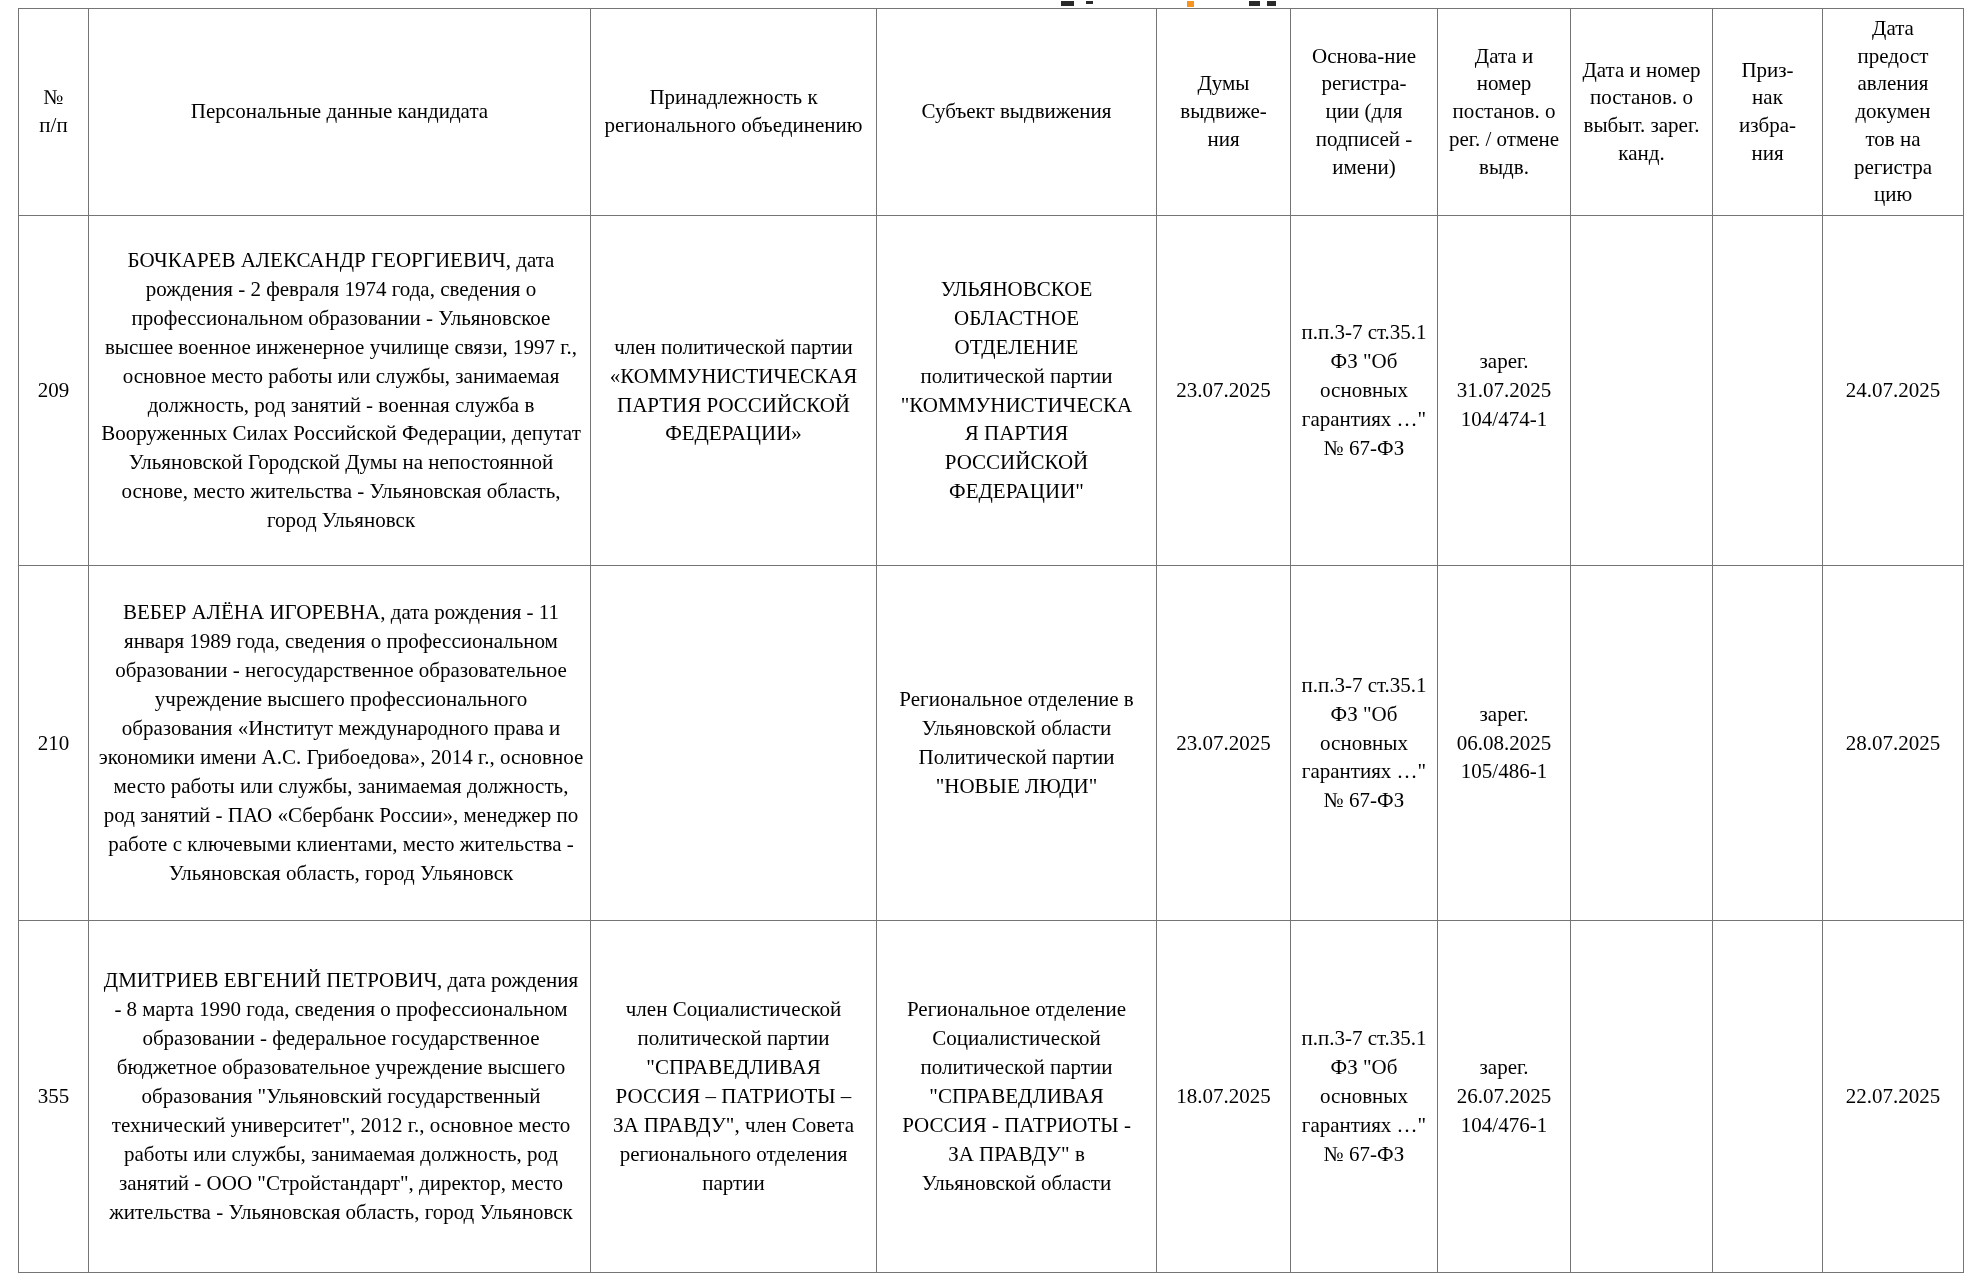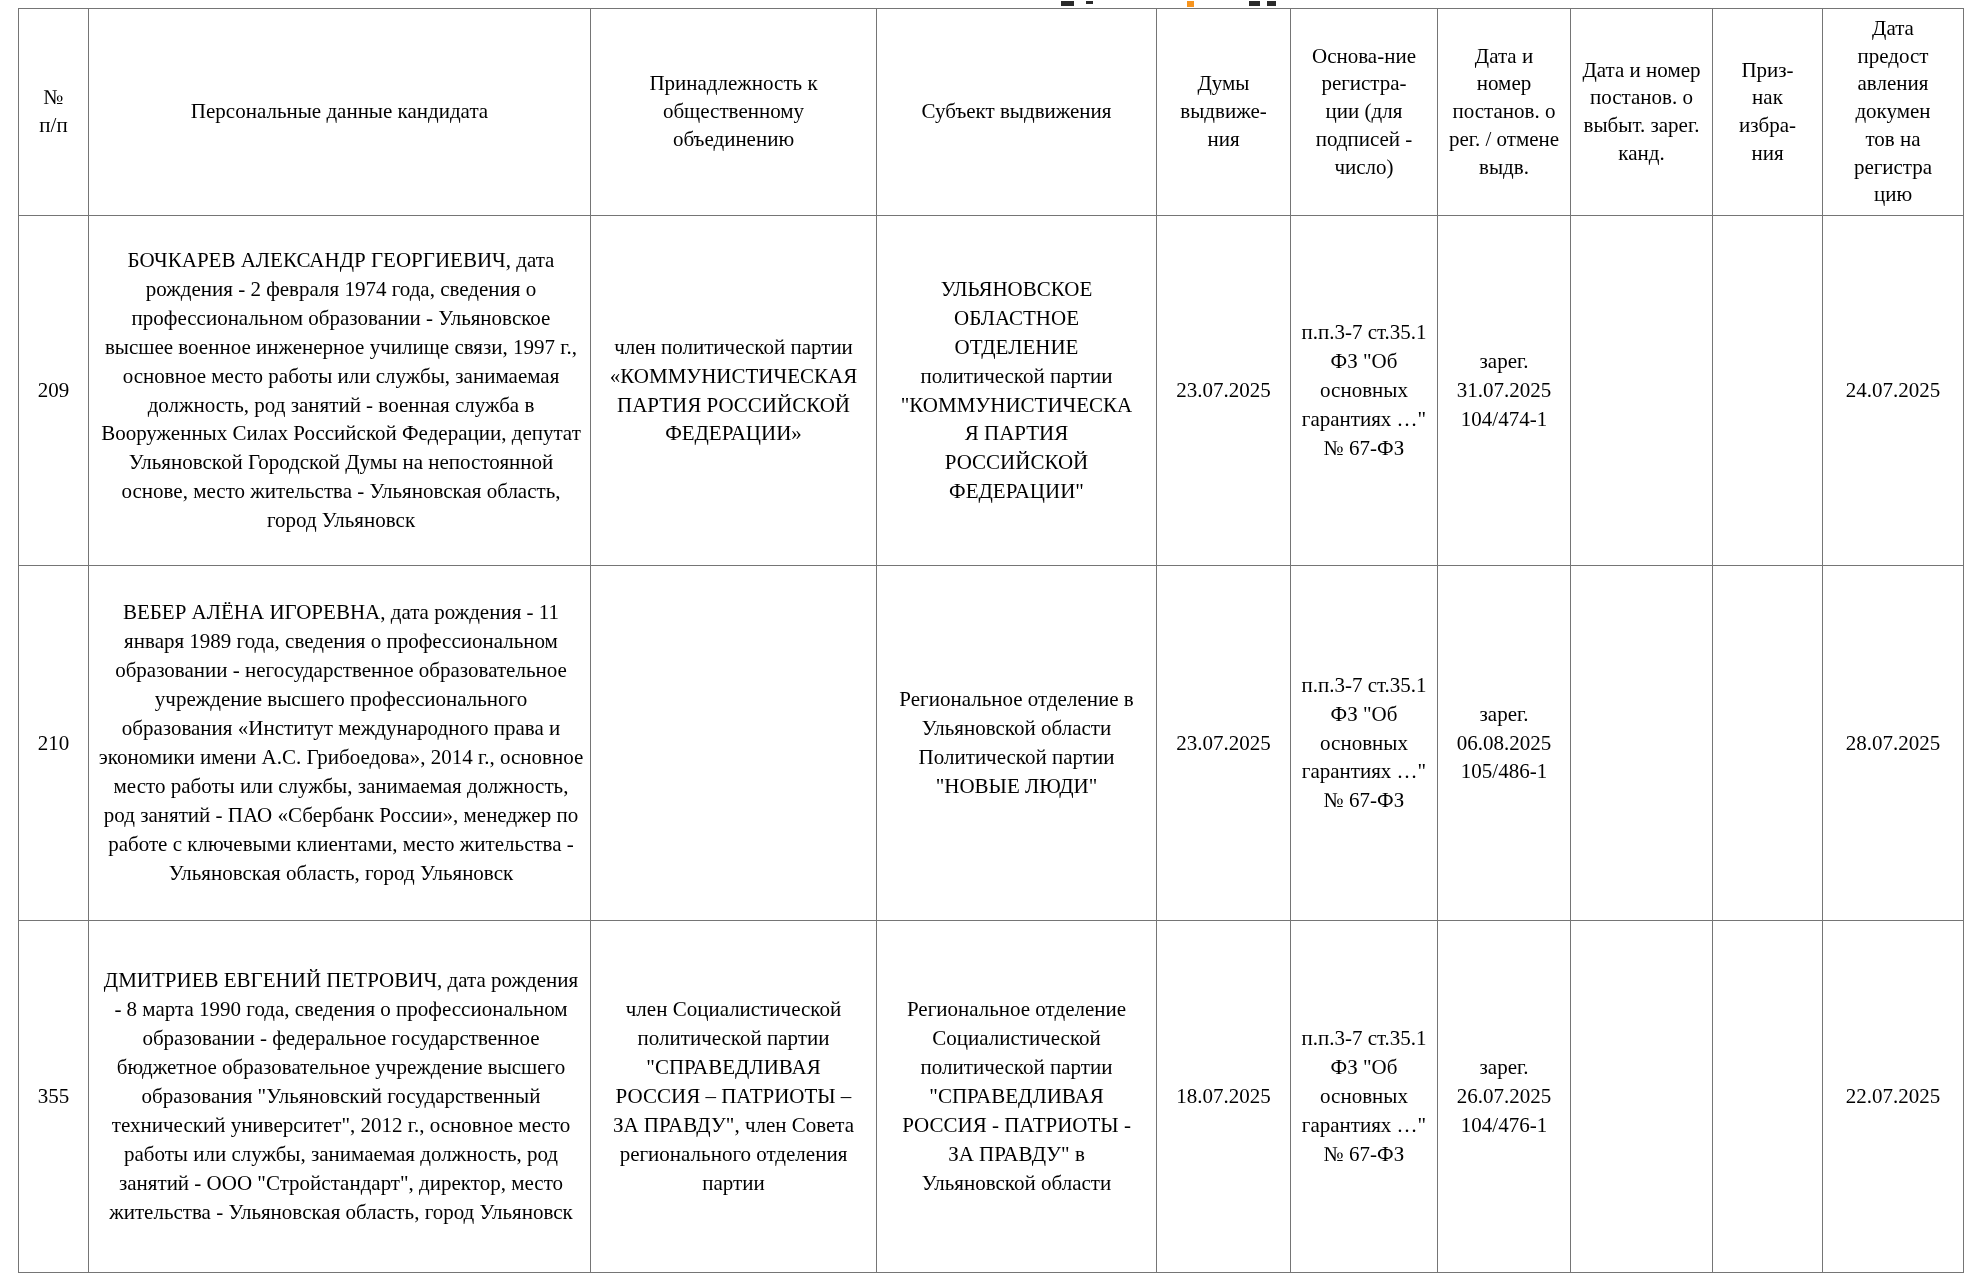--- a/index.html
+++ b/index.html
@@ -77,24 +77,24 @@
     <col style="width:142px">
     <col style="width:110px">
     <col style="width:141px">
   </colgroup>
 
   <thead>
     <tr style="height:207px;">
       <td class="ws-pre">№
 п/п</td>
       <td>Персональные данные кандидата</td>
-      <td>Принадлежность к общественному объединению</td>
+      <td>Принадлежность к регионального объединению</td>
       <td>Субъект выдвижения</td>
       <td>Думы выдвиже-ния</td>
-      <td class="pad-wide">Основа-ние регистра-ции (для подписей - число)</td>
+      <td class="pad-wide">Основа-ние регистра-ции (для подписей - имени)</td>
       <td>Дата и номер постанов. о рег. / отмене выдв.</td>
       <td>Дата и номер постанов. о выбыт. зарег. канд.</td>
       <td class="pad-wide">Приз-нак избра-ния</td>
       <td class="pad-wider">Дата предоставления документов на регистрацию</td>
     </tr>
   </thead>
 
   <tbody>
     <tr style="height:350px;">
       <td>209</td>

